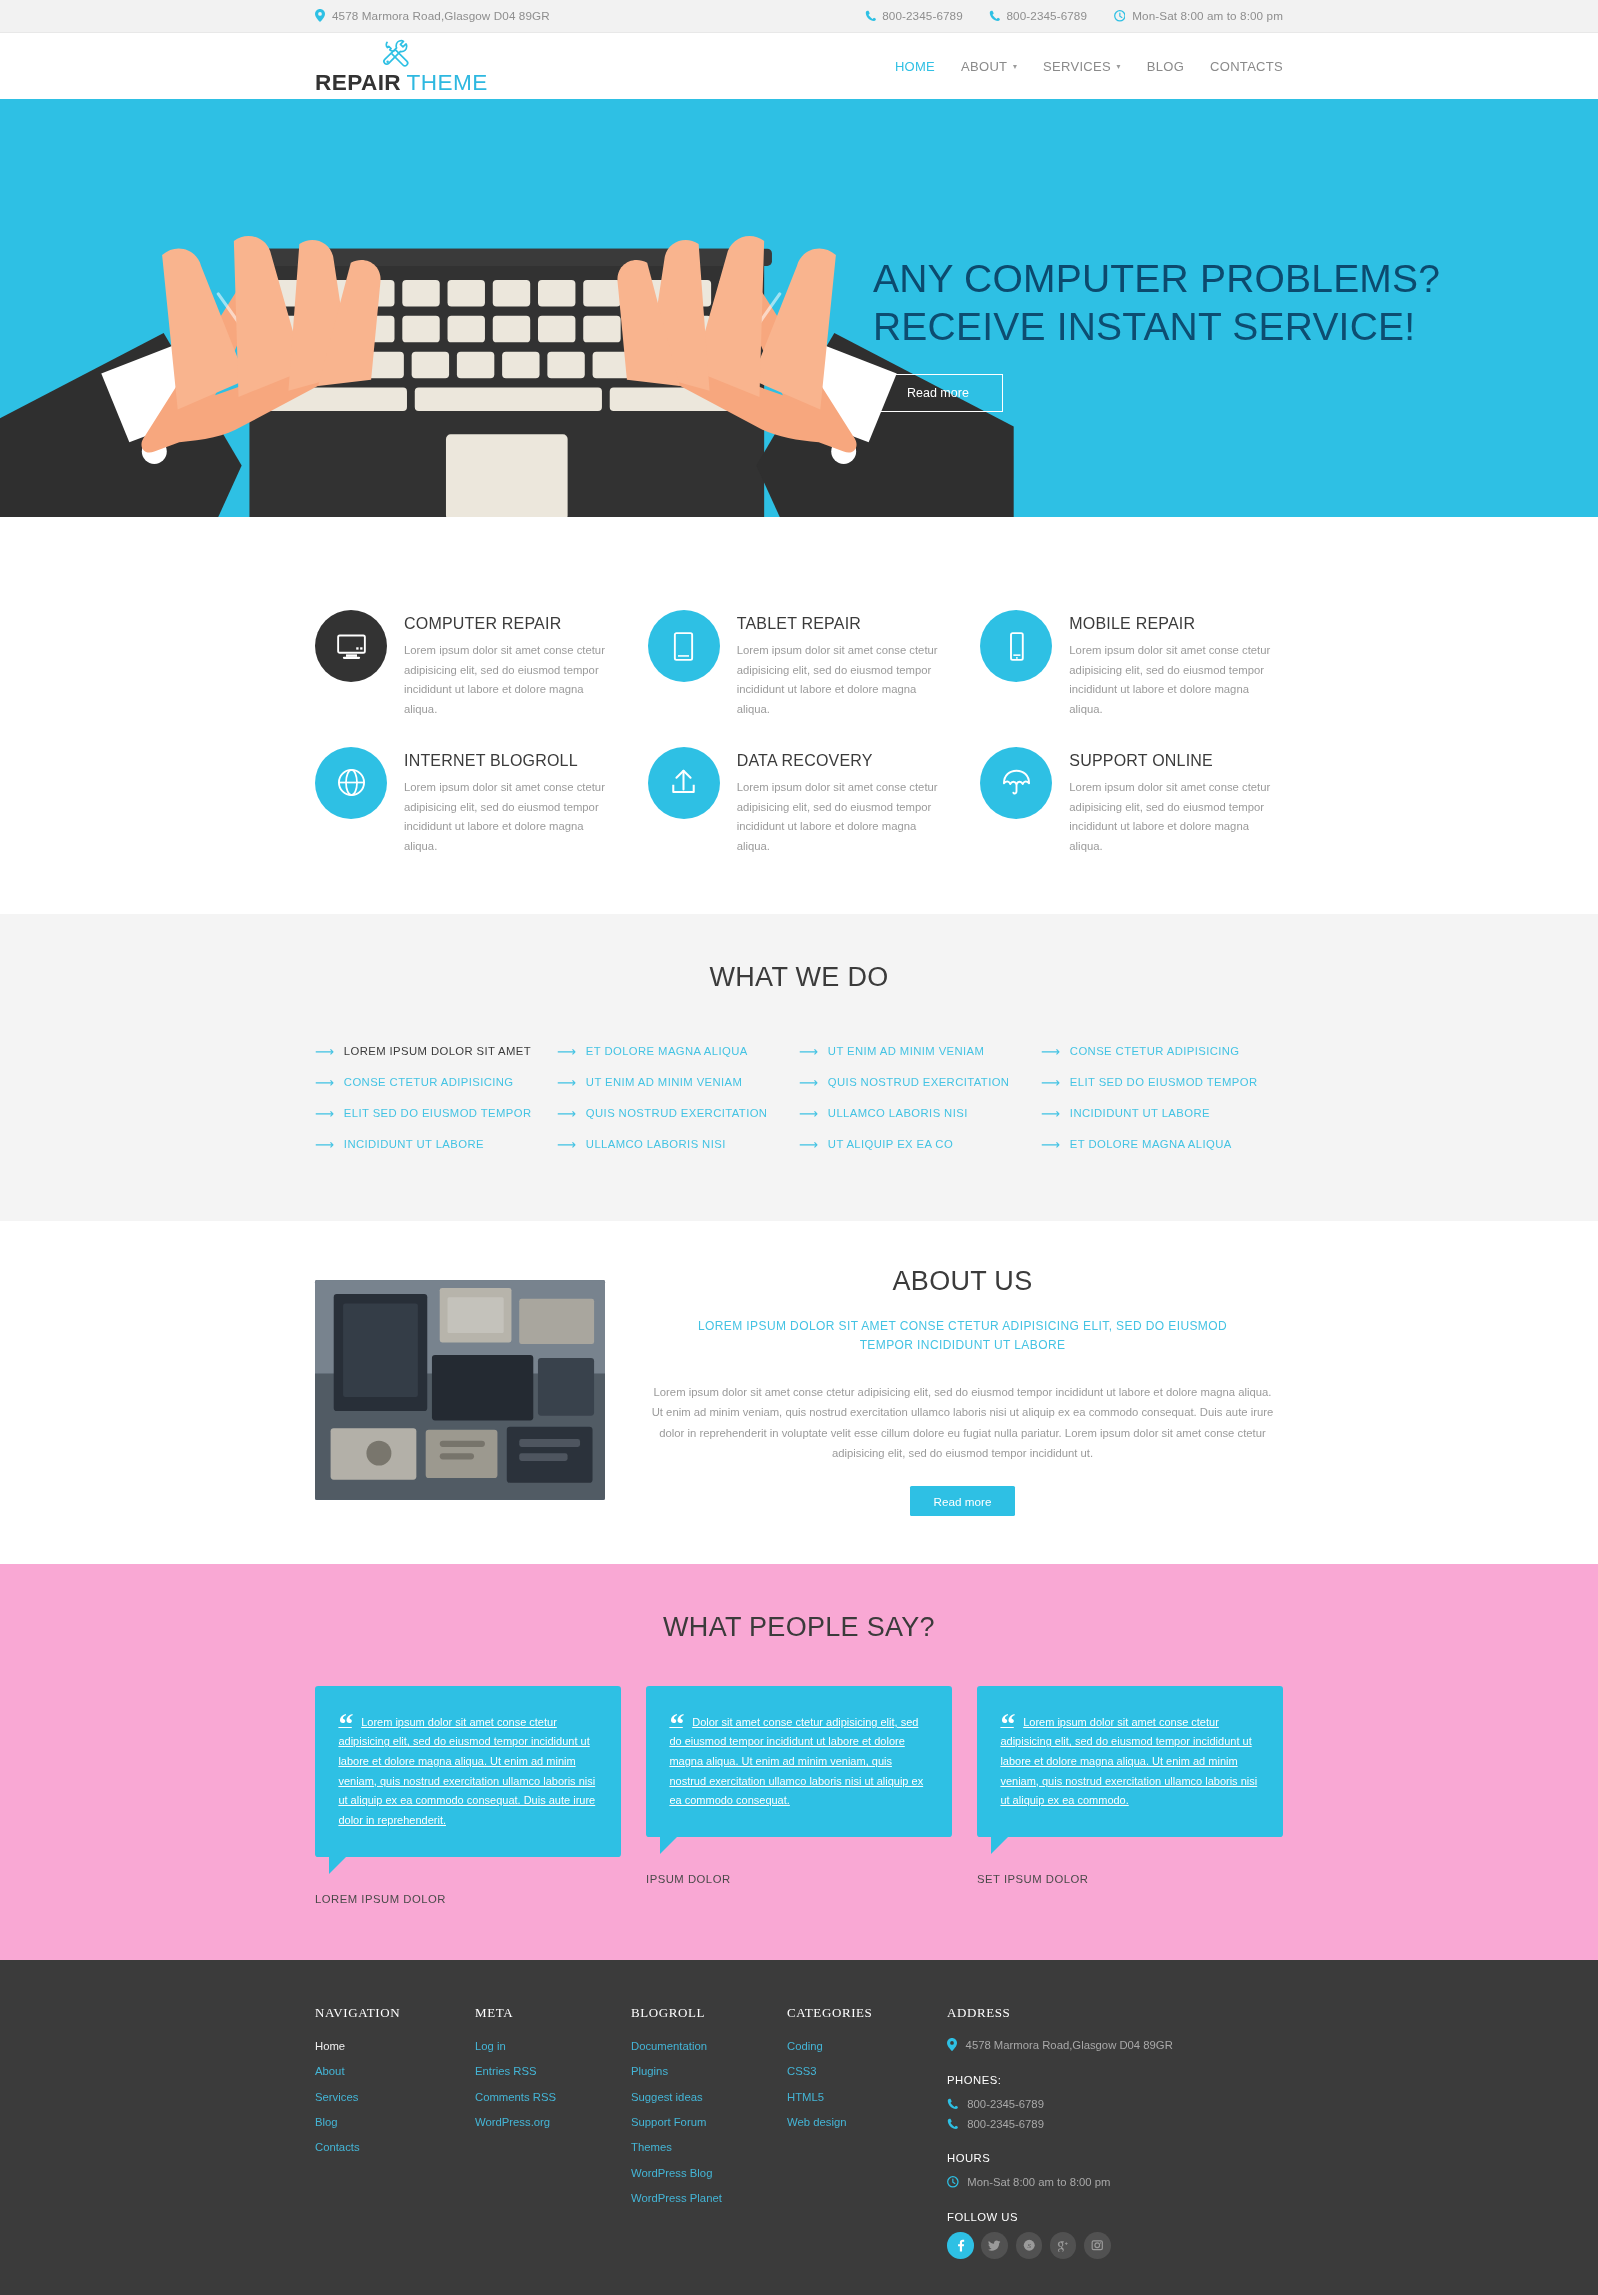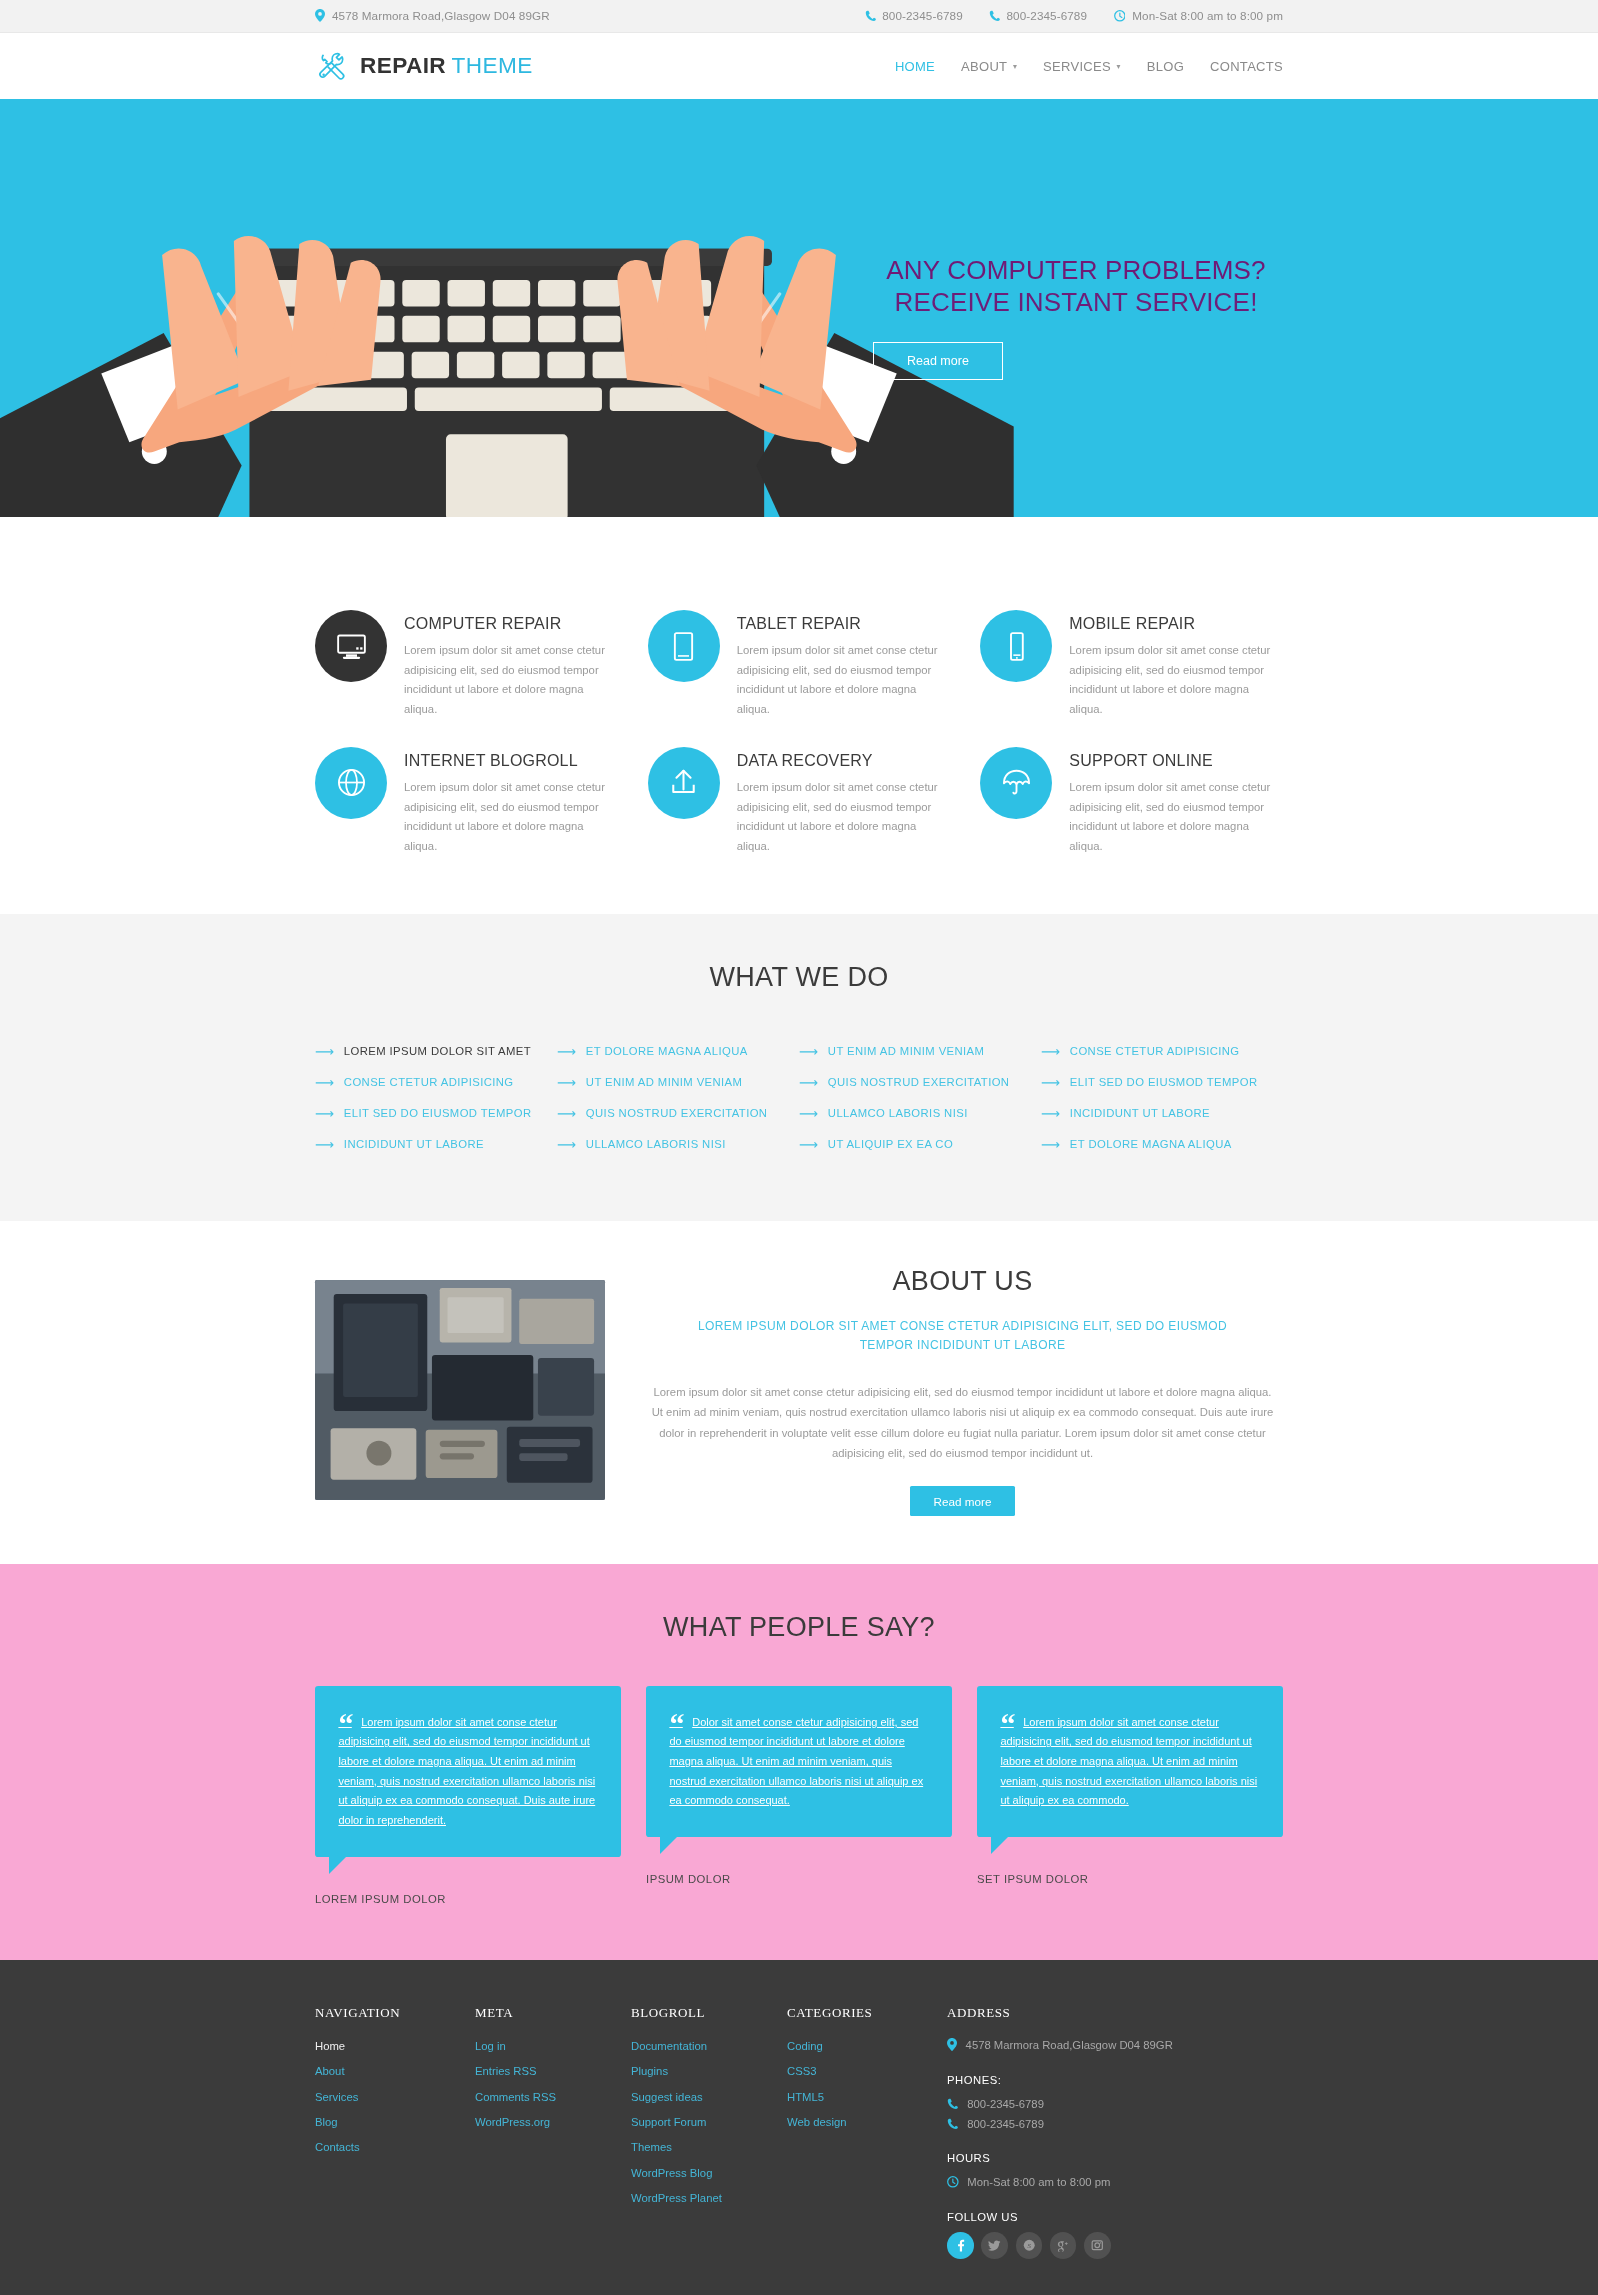--- a/index.html
+++ b/index.html
@@ -31,21 +31,21 @@
   svg { display: block; }
 
   
   .header {
     background: #ffffff;
     height: 66px;
     display: flex;
     align-items: center;
   }
   .header .container { display: flex; align-items: center; }
-  .logo { display: flex; align-items: center; text-decoration: none; }
+  .logo { display: flex; align-items: center; text-decoration: none; flex-direction: column; }
   .logo-mark { margin-right: 11px; }
   .logo-text { font-size: 22.6px; letter-spacing: 0.4px; font-weight: 700; }
   .logo-text .w1 { color: #333333; }
   .logo-text .w2 { color: #2eb8e0; font-weight: 400; margin-left: 5.5px; }
 
   .mainnav { margin-left: auto; display: flex; align-items: center; gap: 26px; }
   .nav-item {
     font-size: 13px;
     color: #8a8a8a;
     letter-spacing: 0.3px;
@@ -71,27 +71,26 @@
     left: -15.6px; top: 0;
     width: 1030px; height: 418px;
   }
   .hero-copy {
     position: absolute;
     left: 558px;
     top: 156px;
     width: 406px;
   }
   .hero-h1 {
-    color: #701a75;
-    font-size: 26px;
+    color: #0c4a6e;
+    font-size: 39px;
     line-height: 1.22;
     font-weight: 400;
     letter-spacing: 0.2px;
     white-space: nowrap;
-    text-align: center;
   }
   .hero-h1 .l2 { font-weight: 300; opacity: .97; }
   .btn-outline {
     display: inline-block;
     margin-top: 23.4px;
     border: 0.8px solid #ffffff;
     color: #ffffff;
     font-size: 12.5px;
     padding: 11px 33px;
     text-decoration: none;

